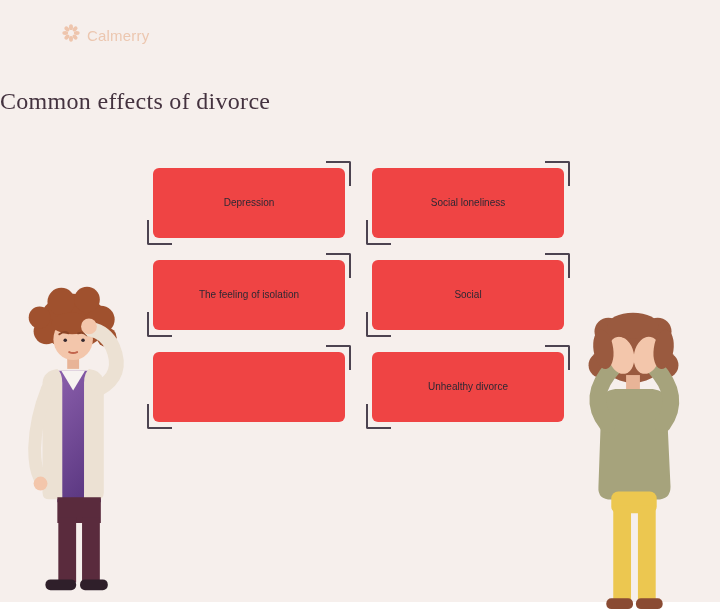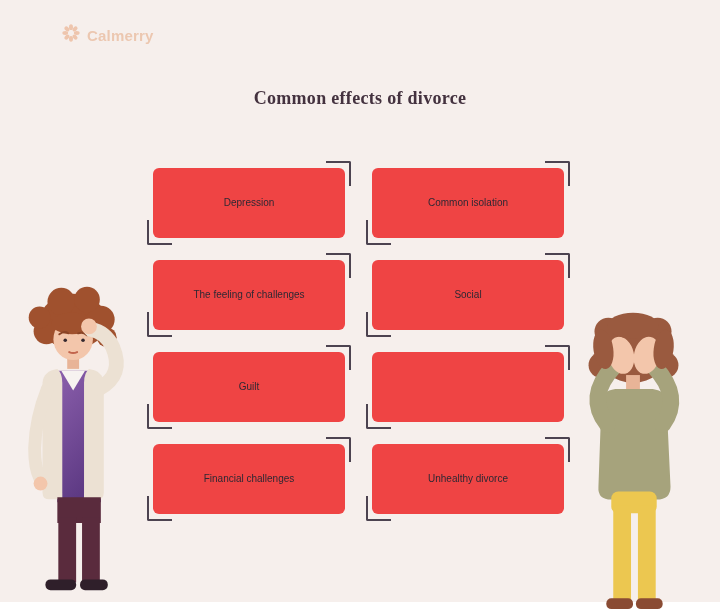--- a/index.html
+++ b/index.html
@@ -8,25 +8,25 @@
     position:relative; width:720px; height:615px; background:#ffffff; overflow:hidden;
   }
   .bg-pink {
     position:absolute; left:0; top:0; width:720px; height:602px;
     background:#f6efec; z-index:0;
   }
   
   .logo {
     position:absolute; top:24px; left:62px; display:flex; align-items:center; gap:7px; z-index:3;
   }
-  .logo-text { color:#ecc7b0; font-size:15px; font-weight:700; letter-spacing:.2px; }
+  .logo-text { color:#ecc7b0; font-size:15px; font-weight:400; letter-spacing:.2px; }
   
   .title {
-    position:absolute; top:88px; left:0; width:100%; text-align:center;
-    font-family:"Liberation Serif","DejaVu Serif",serif; font-size:18px; font-weight:700;
+    position:absolute; top:88px; left:0; width:100%; text-align:left;
+    font-family:"Liberation Serif","DejaVu Serif",serif; font-size:24px; font-weight:400;
     color:#44323f; letter-spacing:.3px; z-index:3;
   }
   
   .cards {
     position:absolute; left:153px; top:168px; z-index:3;
     display:grid; grid-template-columns:192px 192px; grid-auto-rows:70px;
     column-gap:27px; row-gap:22px;
   }
   .card {
     position:relative; background:#ef4444; border-radius:6px;
@@ -74,45 +74,35 @@
 
   <div class="cards">
     <div class="card">
       <span class="br-tr"></span>
       <span class="br-bl"></span>
       <span>Depression</span>
     </div>
     <div class="card">
       <span class="br-tr"></span>
       <span class="br-bl"></span>
-      <span>Common isolation</span>
+      <span>Social loneliness</span>
     </div>
     <div class="card">
       <span class="br-tr"></span>
       <span class="br-bl"></span>
-      <span>The feeling of challenges</span>
+      <span>The feeling of isolation</span>
     </div>
     <div class="card">
       <span class="br-tr"></span>
       <span class="br-bl"></span>
       <span>Social</span>
     </div>
     <div class="card">
       <span class="br-tr"></span>
       <span class="br-bl"></span>
-      <span>Guilt</span>
-    </div>
-    <div class="card">
-      <span class="br-tr"></span>
-      <span class="br-bl"></span>
-    </div>
-    <div class="card">
-      <span class="br-tr"></span>
-      <span class="br-bl"></span>
-      <span>Financial challenges</span>
     </div>
     <div class="card">
       <span class="br-tr"></span>
       <span class="br-bl"></span>
       <span>Unhealthy divorce</span>
     </div>
   </div>
 
   <div class="man">
     <svg width="168" height="332" viewBox="0 0 170 330" aria-hidden="true">

